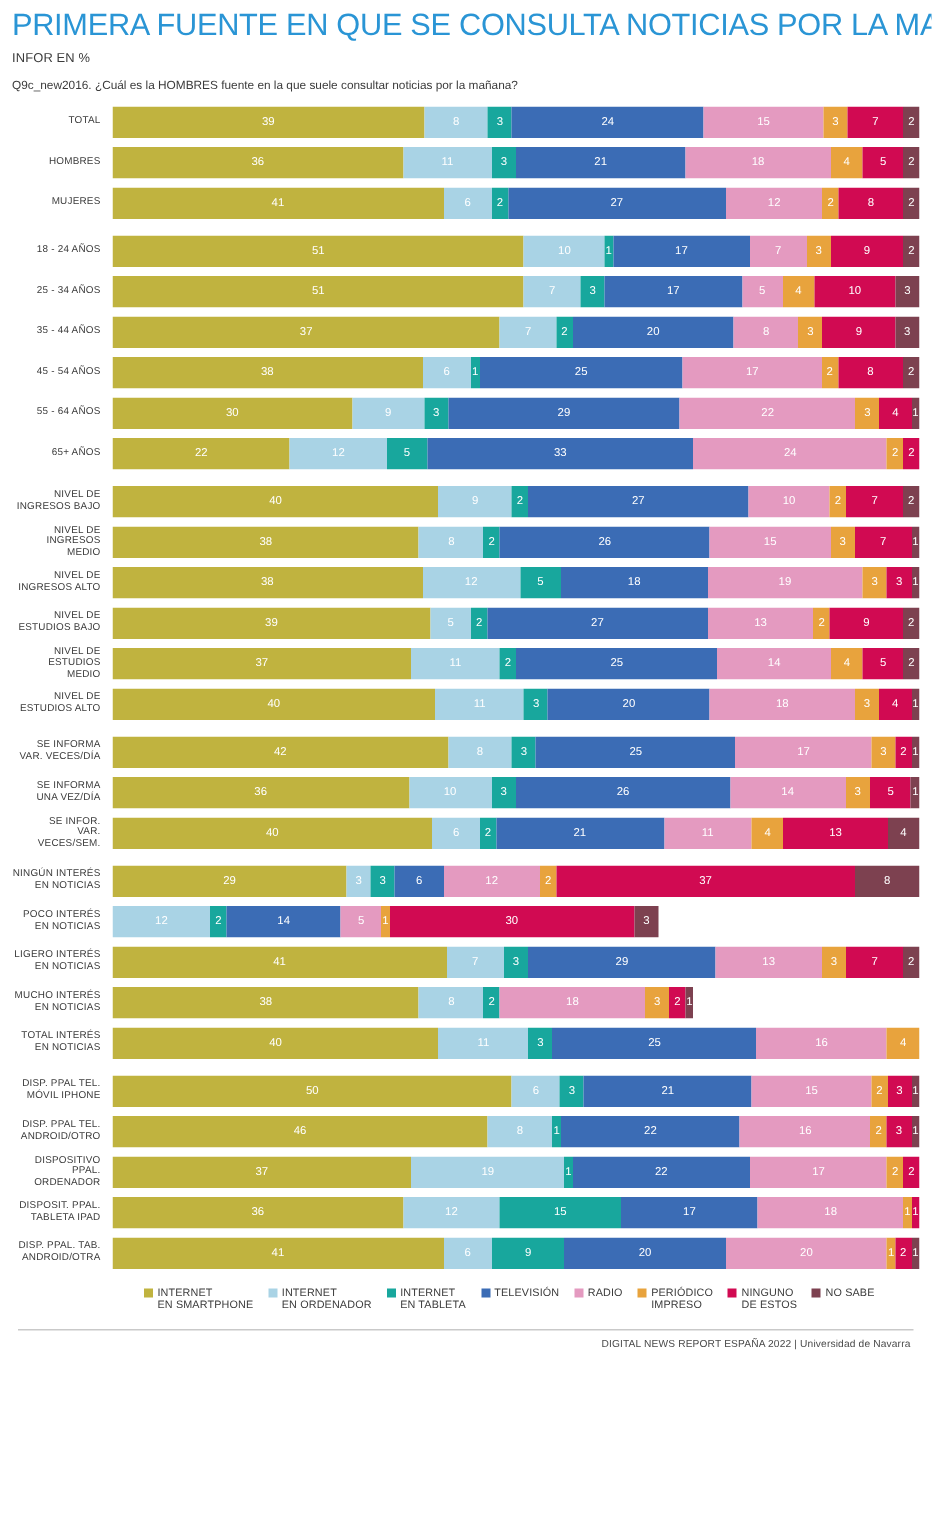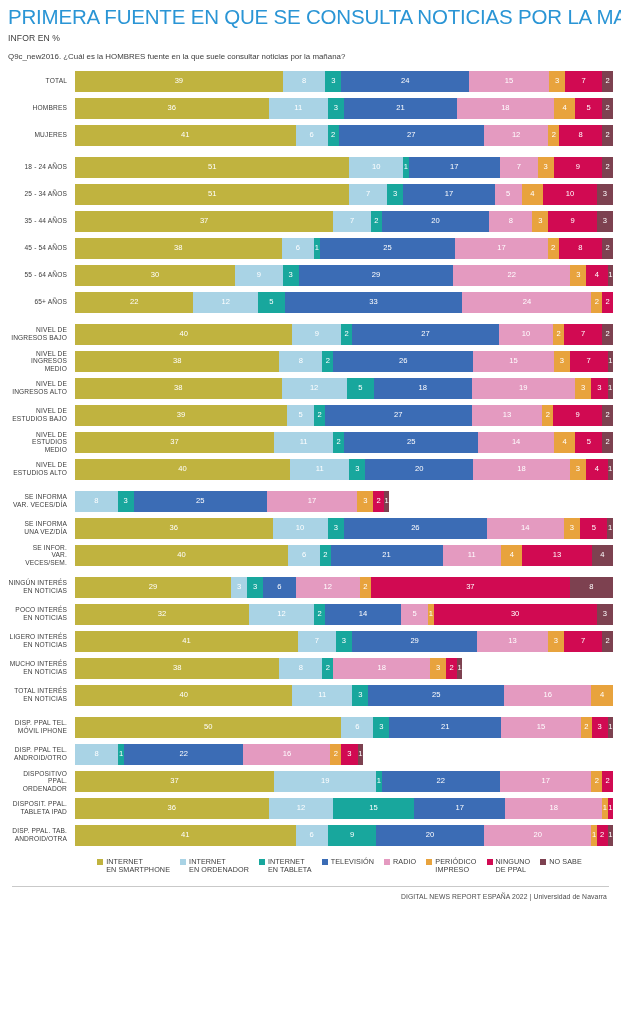--- a/index.html
+++ b/index.html
@@ -600,20 +600,23 @@
           </div>
         </div>
       </div>
       <div class="group">
         <div class="row">
           <div class="rowlabel">
             <span>SE INFORMA</span>
             <span>VAR. VECES/DÍA</span>
           </div>
           <div class="bar">
+            <div class="seg" style="background: rgb(192, 179, 63); flex: 0 0 41.5842%;">
+              <span>42</span>
+            </div>
             <div class="seg" style="background: rgb(169, 211, 229); flex: 0 0 7.92079%;">
               <span>8</span>
             </div>
             <div class="seg" style="background: rgb(24, 167, 157); flex: 0 0 2.9703%;">
               <span>3</span>
             </div>
             <div class="seg" style="background: rgb(59, 108, 181); flex: 0 0 24.7525%;">
               <span>25</span>
             </div>
             <div class="seg" style="background: rgb(228, 154, 192); flex: 0 0 16.8317%;">
@@ -727,23 +730,20 @@
               <span>8</span>
             </div>
           </div>
         </div>
         <div class="row">
           <div class="rowlabel">
             <span>POCO INTERÉS</span>
             <span>EN NOTICIAS</span>
           </div>
           <div class="bar">
-            <div class="seg" style="background: rgb(192, 179, 63); flex: 0 0 32.3232%;">
-              <span>32</span>
-            </div>
             <div class="seg" style="background: rgb(169, 211, 229); flex: 0 0 12.1212%;">
               <span>12</span>
             </div>
             <div class="seg" style="background: rgb(24, 167, 157); flex: 0 0 2.0202%;">
               <span>2</span>
             </div>
             <div class="seg" style="background: rgb(59, 108, 181); flex: 0 0 14.1414%;">
               <span>14</span>
             </div>
             <div class="seg" style="background: rgb(228, 154, 192); flex: 0 0 5.05051%;">
@@ -886,20 +886,23 @@
               <span>1</span>
             </div>
           </div>
         </div>
         <div class="row">
           <div class="rowlabel">
             <span>DISP. PPAL TEL.</span>
             <span>ANDROID/OTRO</span>
           </div>
           <div class="bar">
+            <div class="seg" style="background: rgb(192, 179, 63); flex: 0 0 46.4646%;">
+              <span>46</span>
+            </div>
             <div class="seg" style="background: rgb(169, 211, 229); flex: 0 0 8.08081%;">
               <span>8</span>
             </div>
             <div class="seg" style="background: rgb(24, 167, 157); flex: 0 0 1.0101%;">
               <span>1</span>
             </div>
             <div class="seg" style="background: rgb(59, 108, 181); flex: 0 0 22.2222%;">
               <span>22</span>
             </div>
             <div class="seg" style="background: rgb(228, 154, 192); flex: 0 0 16.1616%;">
@@ -1040,21 +1043,21 @@
         <span class="legend-text">RADIO</span>
       </div>
       <div class="legend-item">
         <span class="swatch" style="background: rgb(232, 163, 61);"></span>
         <span class="legend-text">PERIÓDICO
 IMPRESO</span>
       </div>
       <div class="legend-item">
         <span class="swatch" style="background: rgb(209, 10, 82);"></span>
         <span class="legend-text">NINGUNO
-DE PPAL</span>
+DE ESTOS</span>
       </div>
       <div class="legend-item">
         <span class="swatch" style="background: rgb(125, 65, 80);"></span>
         <span class="legend-text">NO SABE</span>
       </div>
     </div>
 
   <div class="rule"></div>
   <div class="footer">DIGITAL NEWS REPORT ESPAÑA 2022 | Universidad de Navarra</div>
 

